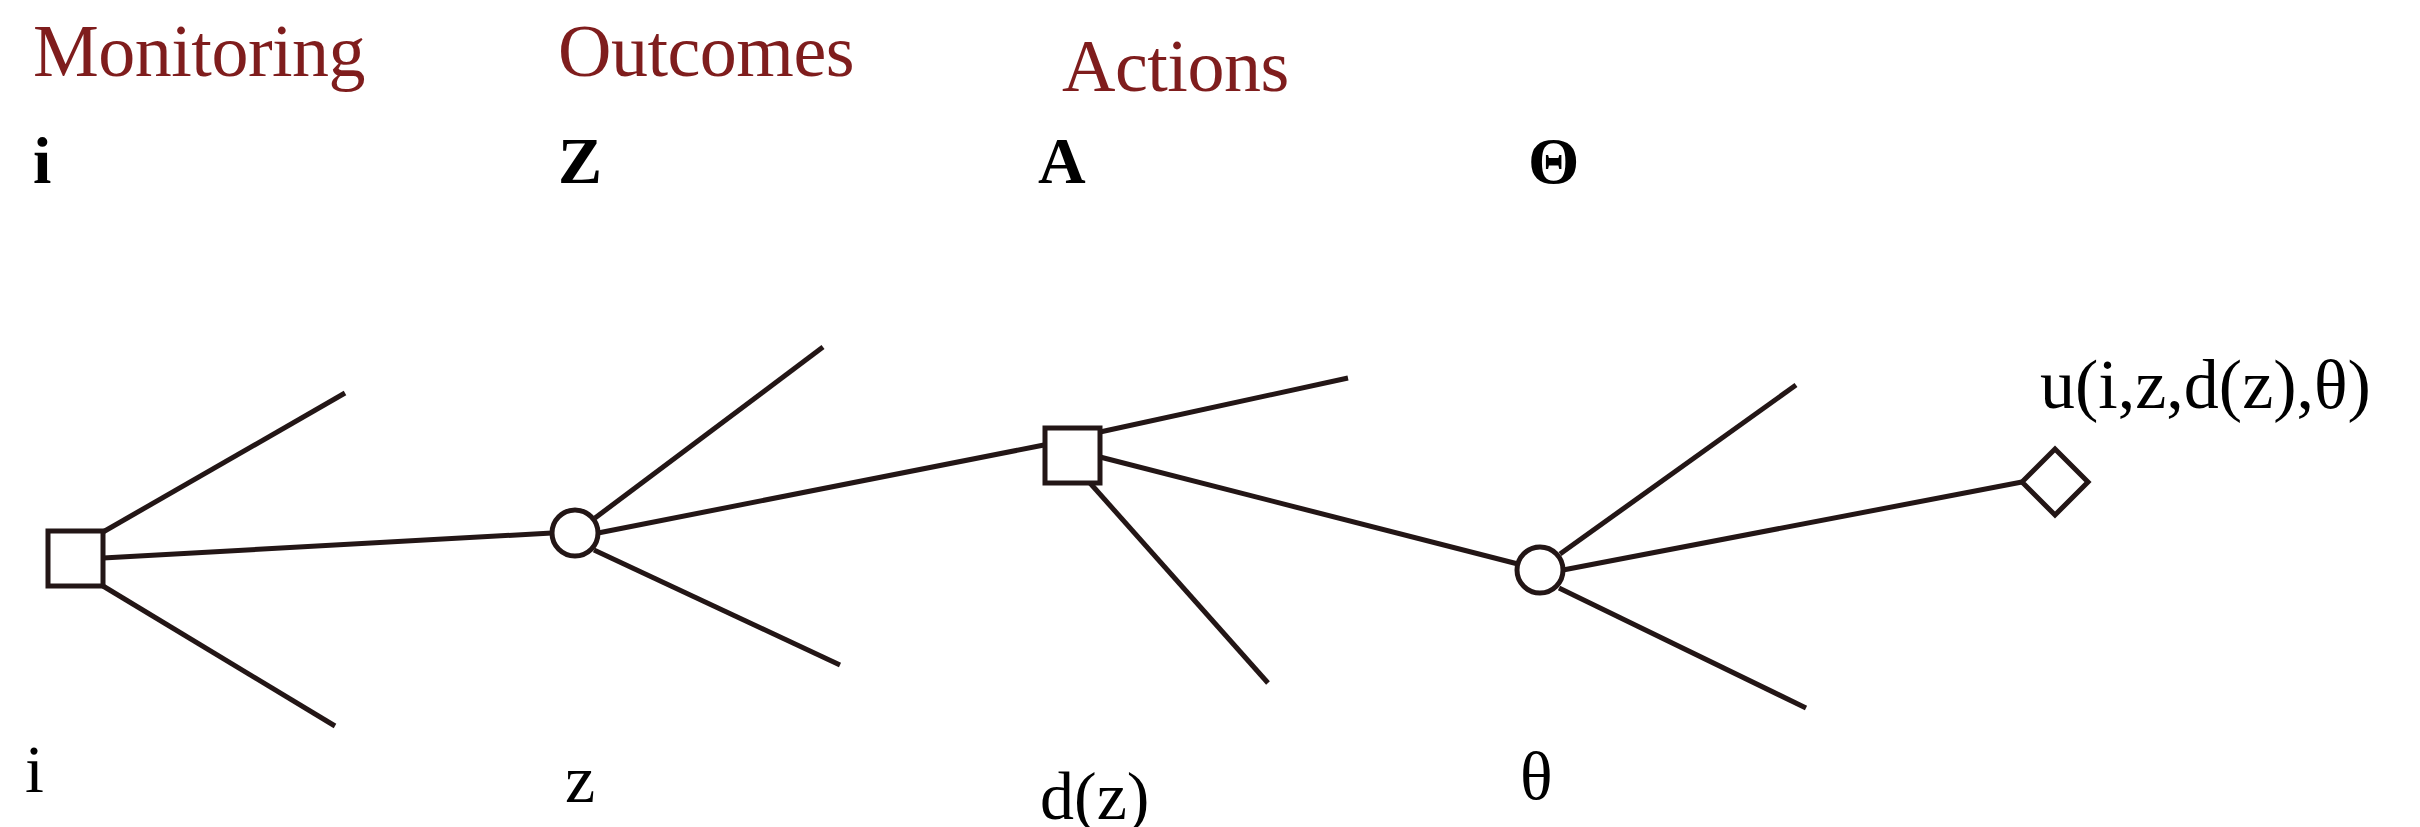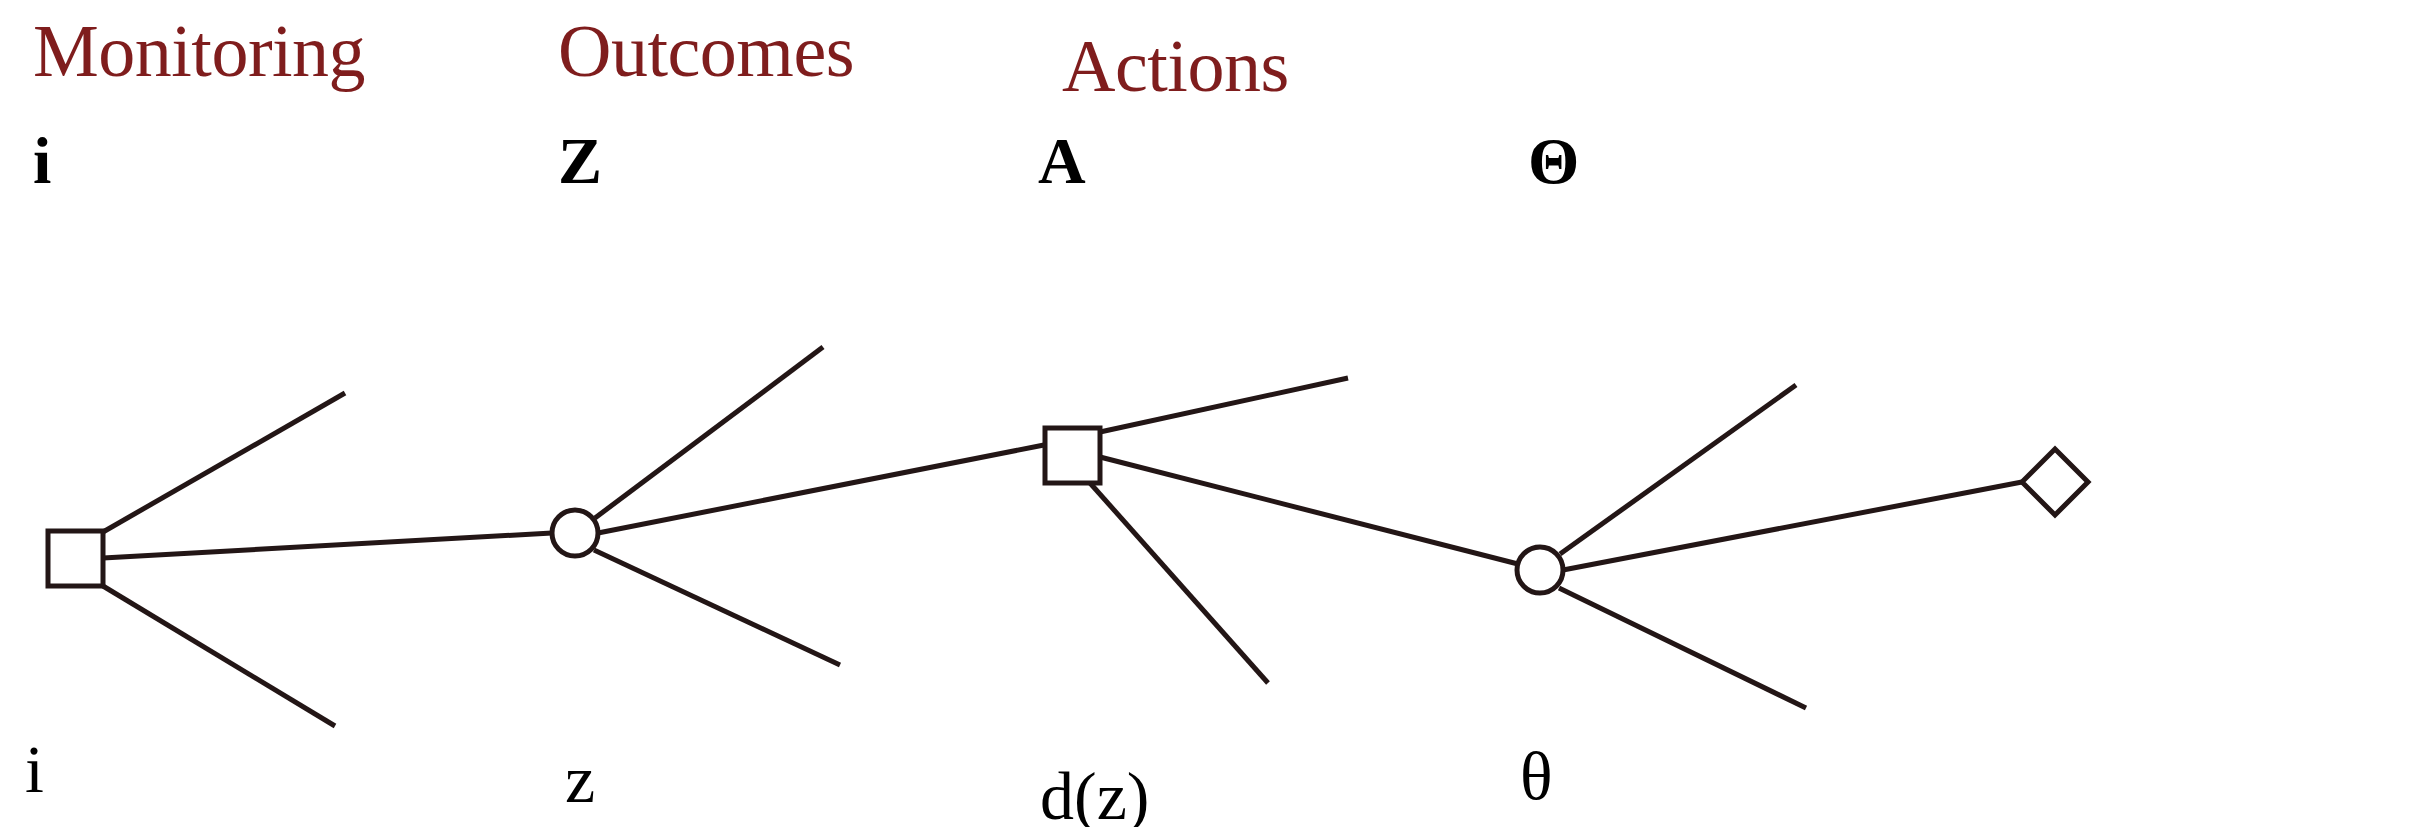--- a/index.html
+++ b/index.html
@@ -106,19 +106,20 @@
 
   <div class="col-header" style="left:33px; top:14px;">Monitoring</div>
   <div class="col-header" style="left:558px; top:14px;">Outcomes</div>
   <div class="col-header" style="left:1038px; top:29px;margin-left:24px;">Actions</div>
 
   <div class="col-symbol" style="left:33px; top:128px;">i</div>
   <div class="col-symbol" style="left:558px; top:128px;">Z</div>
   <div class="col-symbol" style="left:1038px; top:128px;">A</div>
   <div class="col-symbol" style="left:1528px; top:128px;">Θ</div>
 
+  <div class="utility-label" style="left:2040px; top:350px;">u(i,z,d(z),θ)</div>
 
   <div class="branch-label" style="left:25px; top:735px;">i</div>
   <div class="branch-label" style="left:565px; top:745px;">z</div>
   <div class="branch-label" style="left:1040px; top:742px;margin-top:20px;">d(z)</div>
   <div class="branch-label" style="left:1520px; top:742px;">θ</div>
 
 </div>
 
 </body></html>

